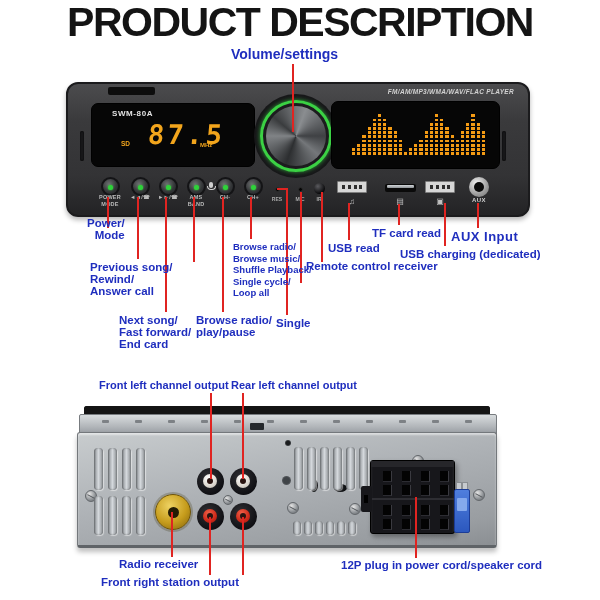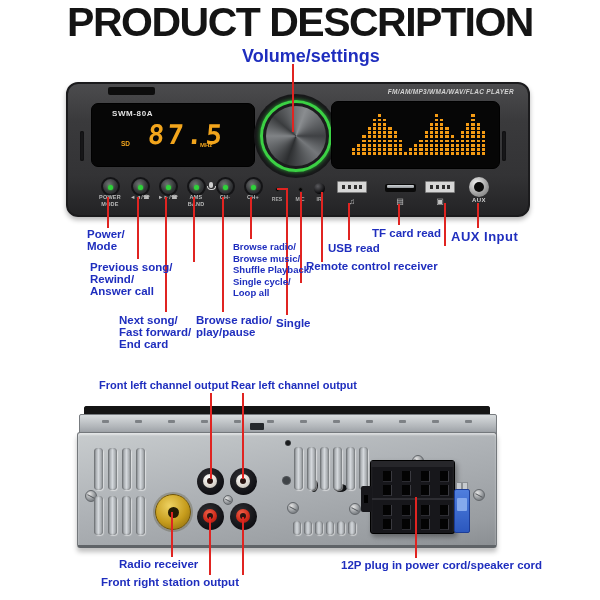--- a/index.html
+++ b/index.html
@@ -321,40 +321,41 @@
   <div class="rline" style="left:398px;top:204px;height:21px;"></div>
   <div class="rline" style="left:444px;top:203px;height:43px;"></div>
   <div class="rline" style="left:477px;top:203px;height:25px;"></div>
   <div class="rline" style="left:210px;top:393px;height:86px;"></div>
   <div class="rline" style="left:242px;top:393px;height:86px;"></div>
   <div class="rline" style="left:171px;top:512px;height:45px;"></div>
   <div class="rline" style="left:209px;top:517px;height:58px;"></div>
   <div class="rline" style="left:242px;top:517px;height:58px;"></div>
   <div class="rline" style="left:415px;top:497px;height:61px;"></div>
 
-  <div class="lbl" style="left:242px;top:47px;font-size:18px;">Volume/settings</div>
-  <div class="lbl" style="left:87px;top:228px;">Power/
+  <div class="lbl" style="left:231px;top:47px;font-size:14px;">Volume/settings</div>
+  <div class="lbl" style="left:87px;top:217px;text-align:right;">Power/
 Mode</div>
   <div class="lbl" style="left:90px;top:261px;">Previous song/
 Rewind/
 Answer call</div>
   <div class="lbl" style="left:119px;top:314px;">Next song/
 Fast forward/
 End card</div>
   <div class="lbl" style="left:233px;top:241px;font-size:9.5px;line-height:1.22;">Browse radio/
 Browse music/
 Shuffle Playback/
 Single cycle/
 Loop all</div>
   <div class="lbl" style="left:196px;top:314px;">Browse radio/
 play/pause</div>
   <div class="lbl" style="left:276px;top:317px;">Single</div>
   <div class="lbl" style="left:306px;top:260px;">Remote control receiver</div>
   <div class="lbl" style="left:328px;top:242px;">USB read</div>
   <div class="lbl" style="left:372px;top:227px;">TF card read</div>
+  <div class="lbl" style="left:400px;top:248px;">USB charging (dedicated)</div>
   <div class="lbl" style="left:451px;top:230px;font-size:13px;letter-spacing:.5px;">AUX Input</div>
   <div class="lbl" style="left:231px;top:380px;font-size:11px;">Rear left channel output</div>
   <div class="lbl" style="left:99px;top:380px;font-size:11px;">Front left channel output</div>
   <div class="lbl" style="left:119px;top:558px;">Radio receiver</div>
   <div class="lbl" style="left:101px;top:576px;">Front right station output</div>
   <div class="lbl" style="left:341px;top:559px;">12P plug in power cord/speaker cord</div>
 
 </div>
 
 </body></html>

